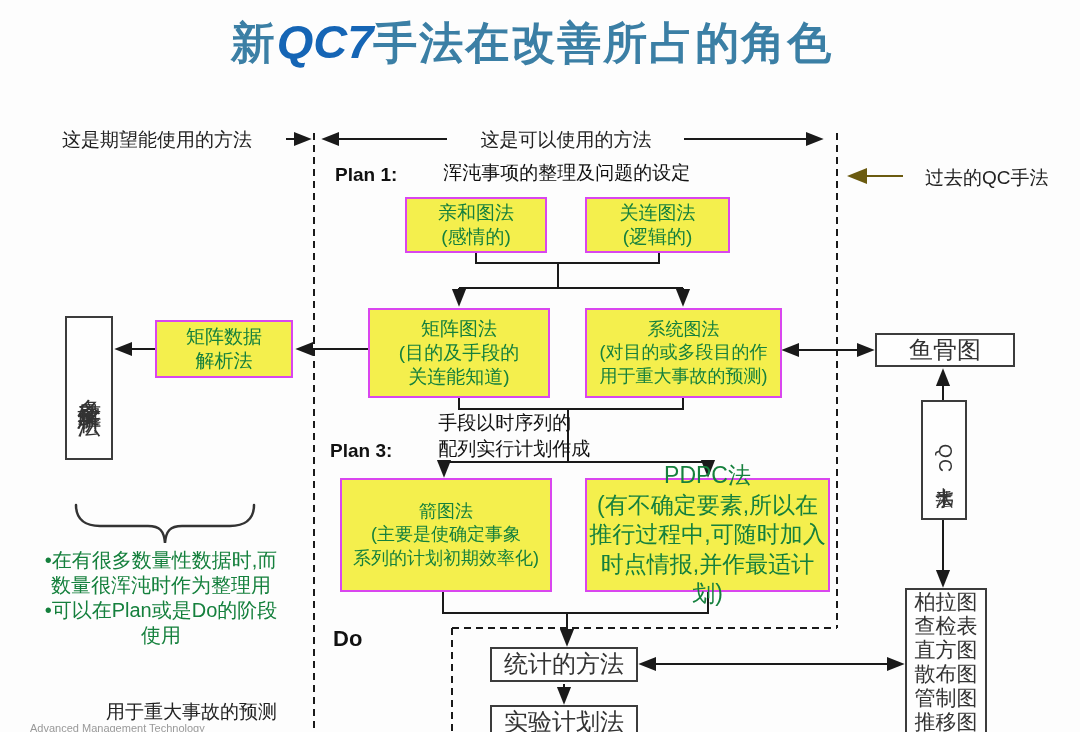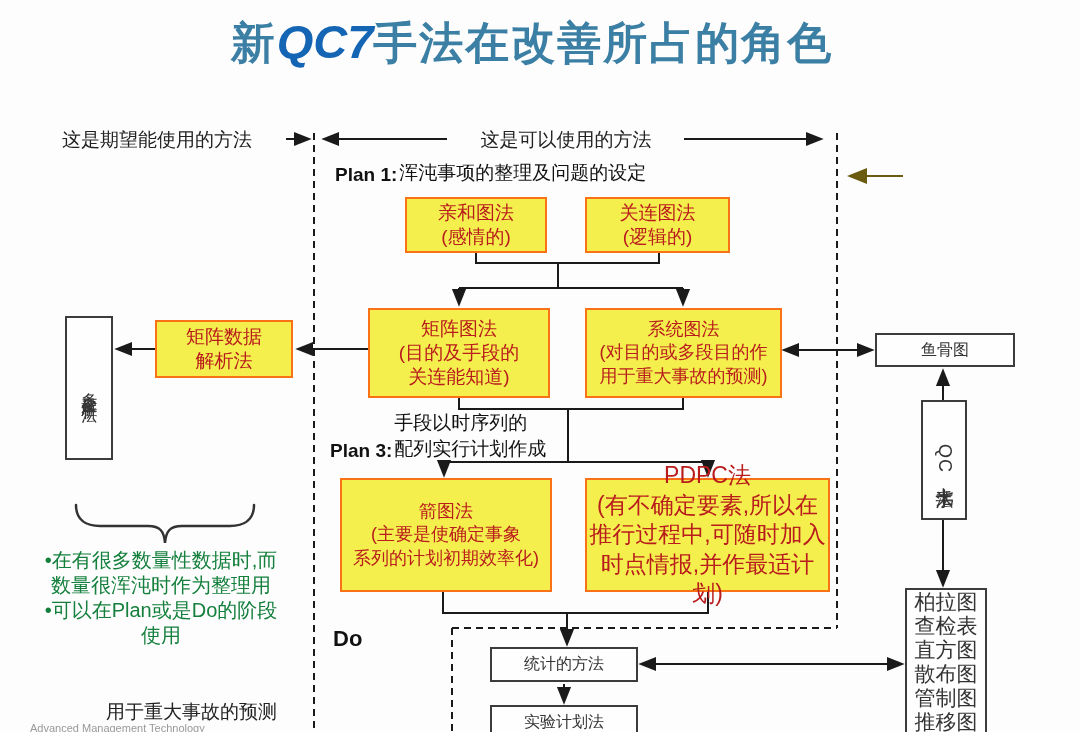--- a/index.html
+++ b/index.html
@@ -5,30 +5,30 @@
   html,body{margin:0;padding:0;background:#fdfdfd;}
   #canvas{position:relative;width:1080px;height:732px;overflow:hidden;background:#fdfdfd;
           font-family:"Liberation Sans","DejaVu Sans",sans-serif;color:#1a1a1a;}
   #wires{position:absolute;left:0;top:0;z-index:1;}
   .ln{stroke:#1a1a1a;stroke-width:2;fill:none;}
   .dash{stroke:#1a1a1a;stroke-width:2;fill:none;stroke-dasharray:7 5;}
   .olive{stroke:#6b5b10;}
   .abs{position:absolute;z-index:2;}
   .box{position:absolute;z-index:2;display:flex;align-items:center;justify-content:center;
        text-align:center;white-space:pre-line;line-height:1.28;}
-  .ybox{background:#f4ef4d;border:2px solid #f97316;font-size:19px;color:#b91c1c;}
-  .wbox{background:#fefefe;border:2px solid #3c3c3c;font-size:16px;color:#333;}
+  .ybox{background:#f4ef4d;border:2px solid #d946ef;font-size:19px;color:#15803d;}
+  .wbox{background:#fefefe;border:2px solid #3c3c3c;font-size:24px;color:#333;}
   .vert{writing-mode:vertical-rl;letter-spacing:3px;}
   .titlebar{position:absolute;left:0;right:16px;top:14px;text-align:center;z-index:2;
             font-size:44px;letter-spacing:2px;color:#3b7fa5;font-weight:600;}
   .titlebar .hl{color:#1565b5;font-weight:bold;font-style:italic;font-size:47px;letter-spacing:0;}
   .lbl{position:absolute;z-index:3;font-size:19px;color:#222;}
   .planlbl{position:absolute;z-index:3;font-size:19px;color:#111;display:flex;align-items:flex-end;}
   .planlbl b{font-weight:bold;margin-right:2px;}
-  .planlbl .ptxt{white-space:pre-line;}
+  .planlbl .ptxt{white-space:pre-line;margin-left:44px;}
   .center{text-align:center;}
   .small{font-size:11px;color:#999;}
 </style>
 </head>
 <body>
 
 <div id="canvas">
 
   <svg id="wires" width="1080" height="732" viewBox="0 0 1080 732">
     <defs>
@@ -75,20 +75,21 @@
     <path class="ln" d="M943,400 V371" marker-end="url(#ah)"></path>
     <path class="ln" d="M943,520 V585" marker-end="url(#ah)"></path>
 
     <path d="M76,505 C76,520 86,526 100,526 L148,526 C160,526 164,531 165,543 C166,531 170,526 182,526 L230,526 C244,526 254,520 254,505" fill="none" stroke="#333" stroke-width="2.5" stroke-linecap="round"></path>
   </svg>
 
   <div class="titlebar"><span>新</span><span class="hl">QC7</span><span>手法在改善所占的角色</span></div>
 
   <div class="lbl" style="left:62px;top:127px;">这是期望能使用的方法</div>
   <div class="lbl center" style="left:450px;top:127px;width:232px;">这是可以使用的方法</div>
+  <div class="lbl" style="left:925px;top:165px;">过去的QC手法</div>
 
   <div class="planlbl" style="left:335px;top:160px;">
       <b>Plan 1:</b>
       <span class="ptxt">浑沌事项的整理及问题的设定</span>
     </div>
   <div class="planlbl" style="left:330px;top:410px;">
       <b>Plan 3:</b>
       <span class="ptxt">手段以时序列的
 配列实行计划作成</span>
     </div>

